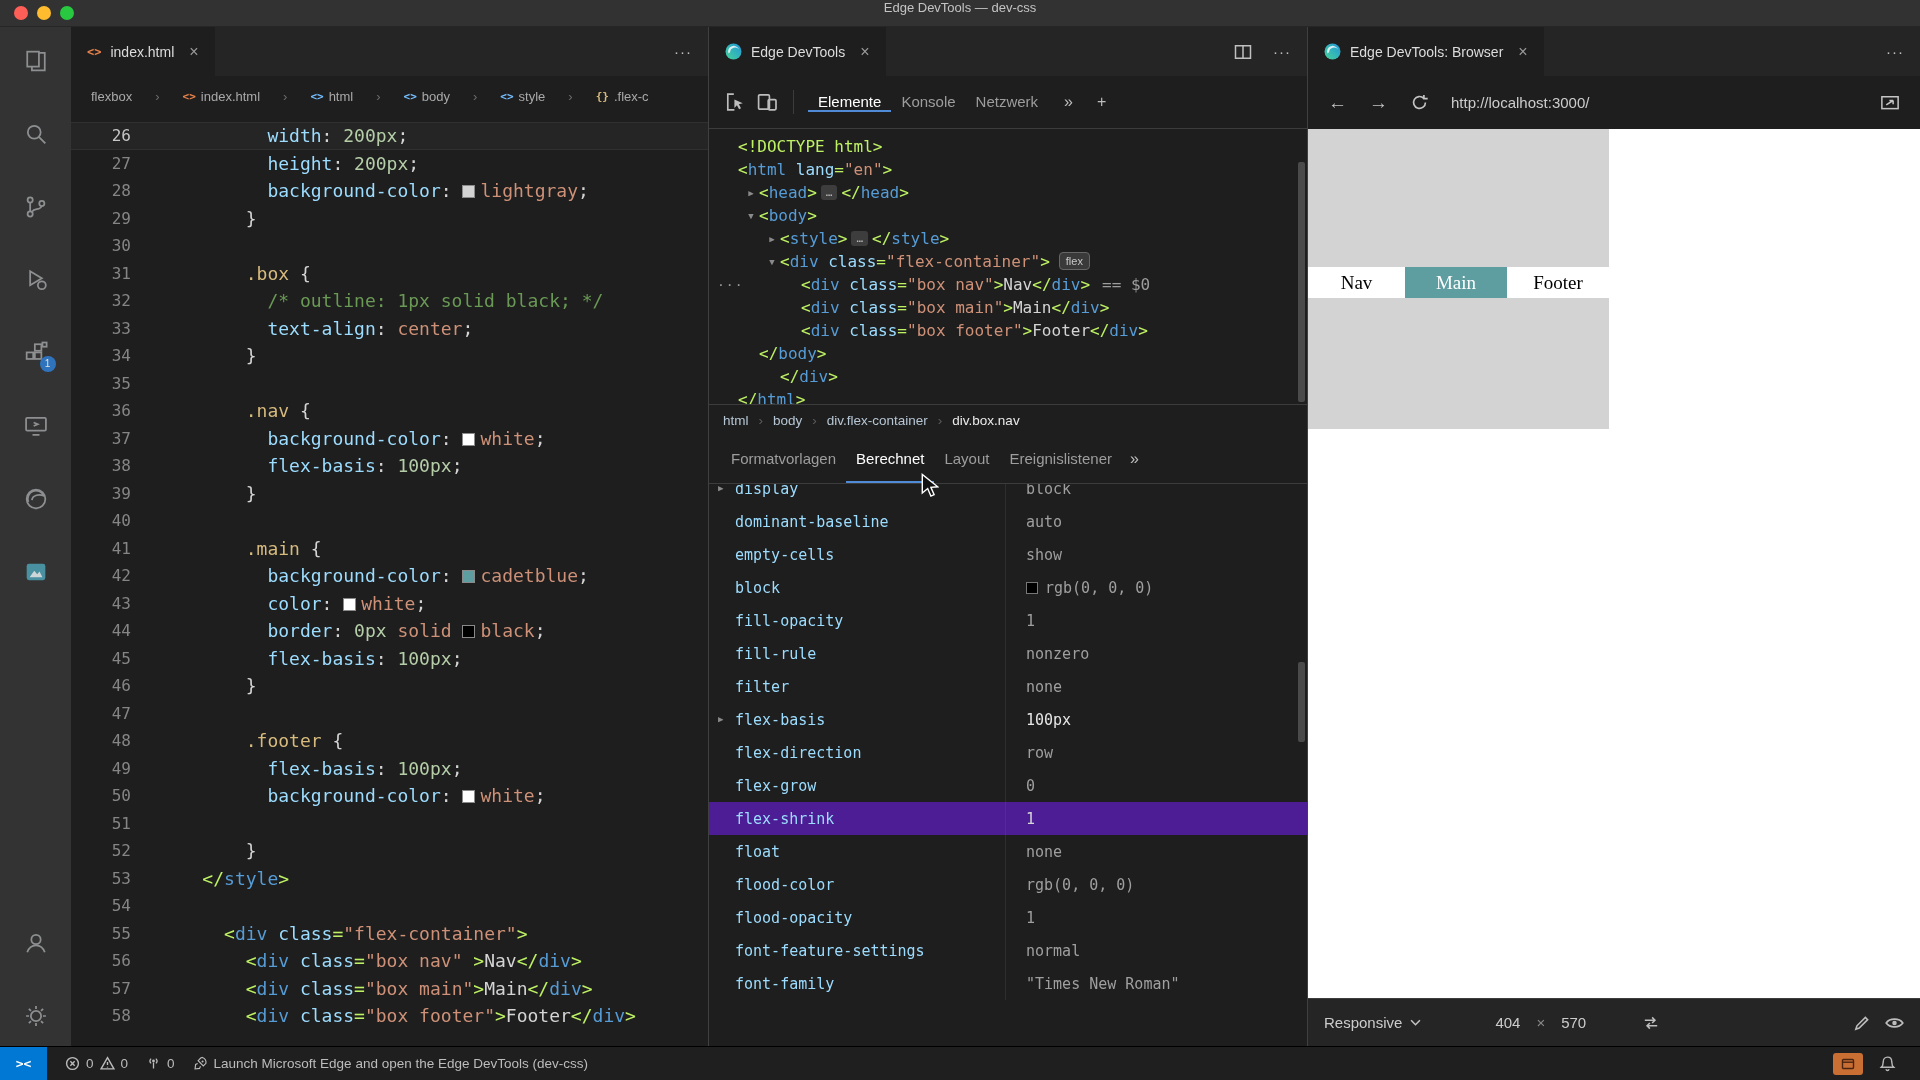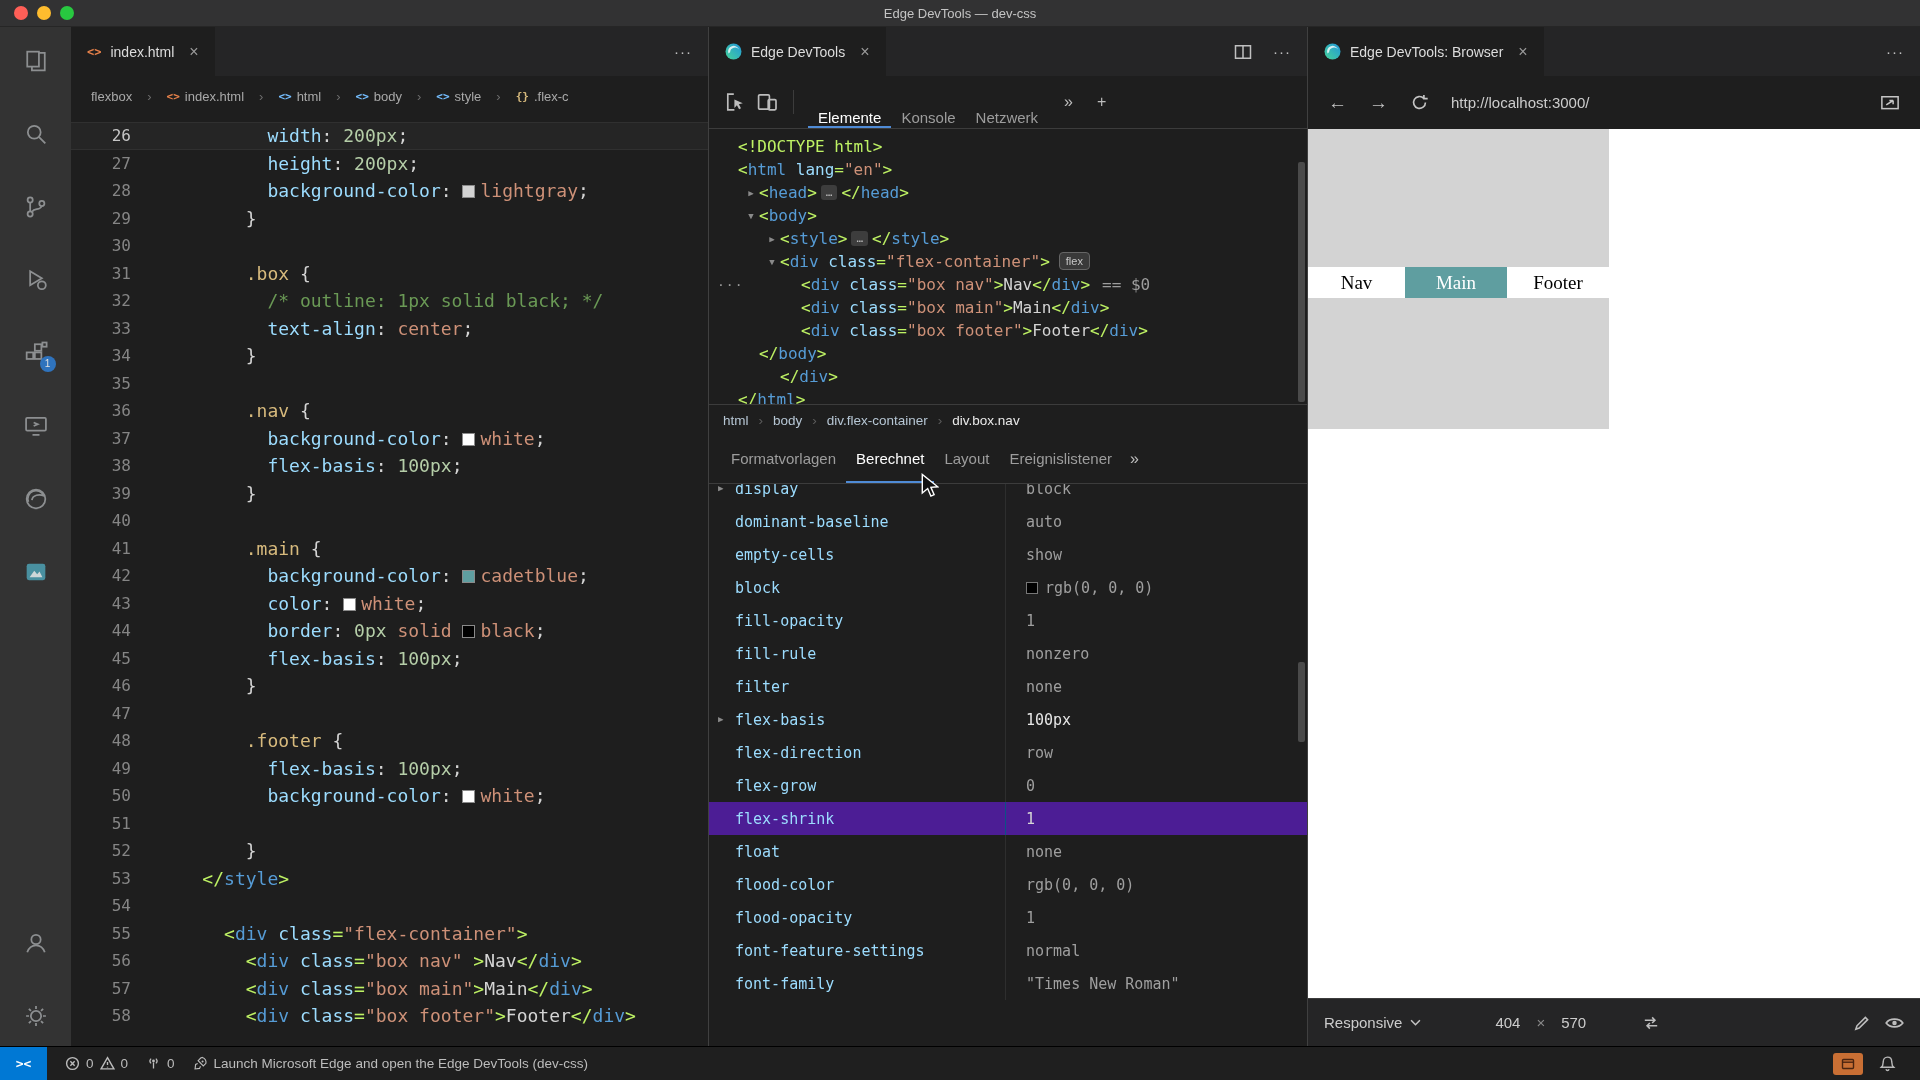--- a/index.html
+++ b/index.html
@@ -3,21 +3,21 @@
 <meta charset="utf-8">
 <style>
   *{box-sizing:border-box;margin:0;padding:0}
   html,body{width:1920px;height:1080px;overflow:hidden;background:#1e1e1e;
     font-family:"Liberation Sans",sans-serif;-webkit-font-smoothing:antialiased}
   svg{display:block}
   .mono{font-family:"DejaVu Sans Mono",monospace}
 
   
   .titlebar{height:27px;background:#323233;border-bottom:1px solid #262626;color:#c4c4c4;
-    font-size:13px;display:flex;align-items:center;justify-content:center;position:relative}
+    font-size:13px;display:flex;justify-content:center;position:relative}
   .lights{position:absolute;left:14px;top:6px;display:flex;gap:9px}
   .light{width:14px;height:14px;border-radius:50%}
   .light.r{background:#ff5f57}.light.y{background:#febc2e}.light.g{background:#28c840}
 
   .mainrow{display:flex;height:1019px}
 
   
   .activitybar{width:71px;background:#333333;display:flex;flex-direction:column;align-items:center;
     padding-top:20px;padding-bottom:16px;gap:45px;flex:none}
   .abar-ic{width:28px;height:28px;position:relative;opacity:.85;cursor:pointer}
@@ -30,21 +30,21 @@
   .tabsrow{height:49px;background:#252526;display:flex;align-items:stretch;flex:none}
   .tab{display:flex;align-items:center;gap:9px;padding:0 16px;background:#1e1e1e;color:#dcdcdc;
     font-size:14px;border-right:1px solid #252526;cursor:pointer}
   .tab .close{color:#9a9a9a;font-size:16px;margin-left:6px;cursor:pointer}
   .tabfill{flex:1;display:flex;align-items:center;justify-content:flex-end;padding-right:16px;gap:20px}
   .more-dots{color:#c0c0c0;font-size:15px;letter-spacing:1px;cursor:pointer}
   .html-ic{color:#e8824a;font-weight:bold;font-size:12px;font-family:"DejaVu Sans Mono",monospace}
 
   
   .editor{width:637px;background:#1e1e1e;display:flex;flex-direction:column;flex:none}
-  .breadcrumbrow{height:40px;display:flex;align-items:center;padding-left:20px;gap:15px;
+  .breadcrumbrow{height:40px;display:flex;align-items:center;padding-left:20px;gap:23px;
     color:#a9a9a9;font-size:13px;flex:none;white-space:nowrap;overflow:hidden}
   .bc-item{display:inline-flex;align-items:center;gap:5px;cursor:pointer}
   .bc-sep{color:#6d6d6d}
   .bc-ic{font-family:"DejaVu Sans Mono",monospace;font-size:11px;font-weight:bold}
   .bc-ic-html{color:#e8824a}.bc-ic-sym{color:#75beff}.bc-ic-cls{color:#d7ba7d}
   .code{flex:1;padding-top:6px;font:18px/27.5px "DejaVu Sans Mono",monospace;overflow:hidden}
   .code-line{display:flex;height:27.5px;white-space:pre;cursor:text}
   .code-line.active{background:rgba(255,255,255,.035);box-shadow:inset 0 1px 0 #303030,inset 0 -1px 0 #303030}
   .ln{width:88px;flex:none;text-align:right;padding-right:28px;color:#858585;font-size:16px}
   .code-line.active .ln{color:#c6c6c6}
@@ -320,21 +320,21 @@
             <path d="M9.5 8 L16.5 11 L13.2 11.9 L15 15.2 L13.4 16.1 L11.6 12.8 L9.5 15 Z" fill="#bdbdbd" stroke="none"></path>
           </svg>
       </span>
       <span class="toolic">
         <svg width="24" height="24" viewBox="0 0 20 20">
             <rect x="3" y="4" width="9" height="12" rx="1"></rect>
             <rect x="11" y="8" width="6.5" height="8.5" rx="1"></rect>
           </svg>
       </span>
       <span class="tooldiv"></span>
-      <div style="display:flex;align-items:flex-end">
+      <div style="display:flex;align-items:center">
           <div class="tt active">Elemente</div>
           <div class="tt">Konsole</div>
           <div class="tt">Netzwerk</div>
         </div>
       <span class="ttx">»</span>
       <span class="ttx">+</span>
     </div>
     <div class="dt-dom mono">
         <div class="dom-row" style="padding-left: 29px;"><span class="dom-c"><span class="tk-pu">&lt;!DOCTYPE html&gt;</span></span></div>
         <div class="dom-row" style="padding-left: 29px;"><span class="dom-c"><span class="tk-pu">&lt;</span><span class="tk-tg">html</span><span class="tk-pl"> </span><span class="tk-at">lang</span><span class="tk-pu">=</span><span class="tk-vk">"en"</span><span class="tk-pu">&gt;</span></span></div>

